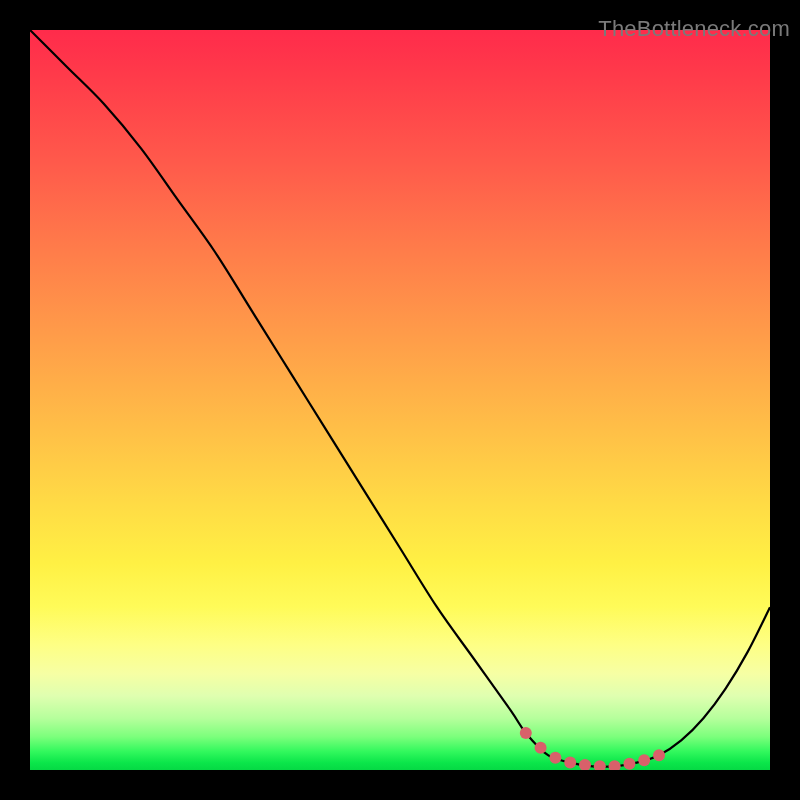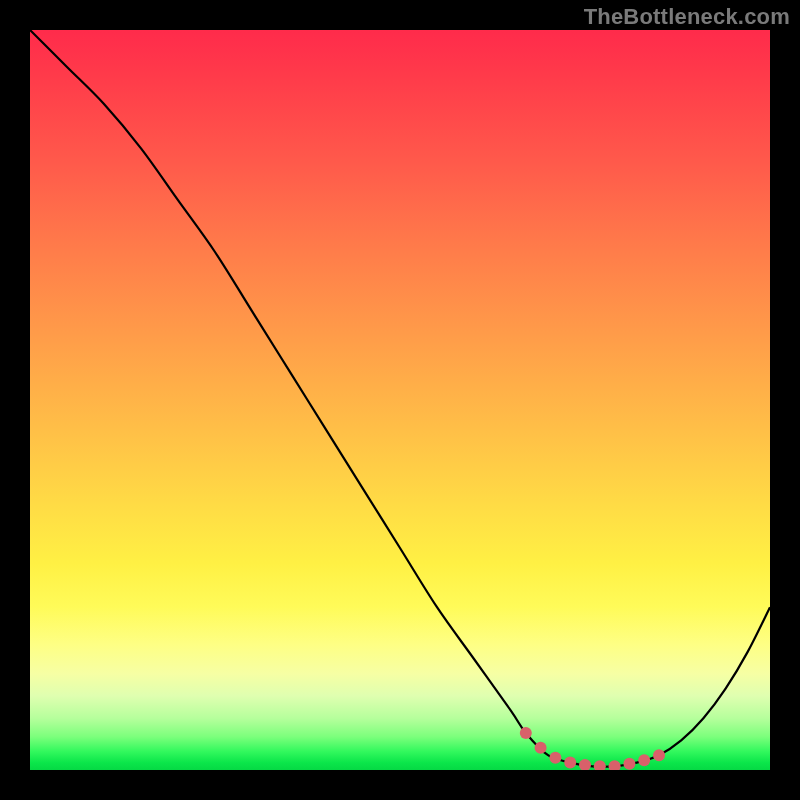--- a/index.html
+++ b/index.html
@@ -12,25 +12,25 @@
     font-family: Arial, Helvetica, sans-serif;
   }
   .frame {
     position: relative;
     width: 800px;
     height: 800px;
     background: #000;
   }
   .watermark {
     position: absolute;
-    top: 4px;
+    top: 16px;
     right: 10px;
     color: #7a7a7a;
     font-size: 22px;
-    font-weight: 700;
+    font-weight: 400;
     letter-spacing: 0.2px;
     z-index: 3;
   }
   .plot {
     position: absolute;
     left: 30px;
     top: 30px;
     width: 740px;
     height: 740px;
     background: linear-gradient(

